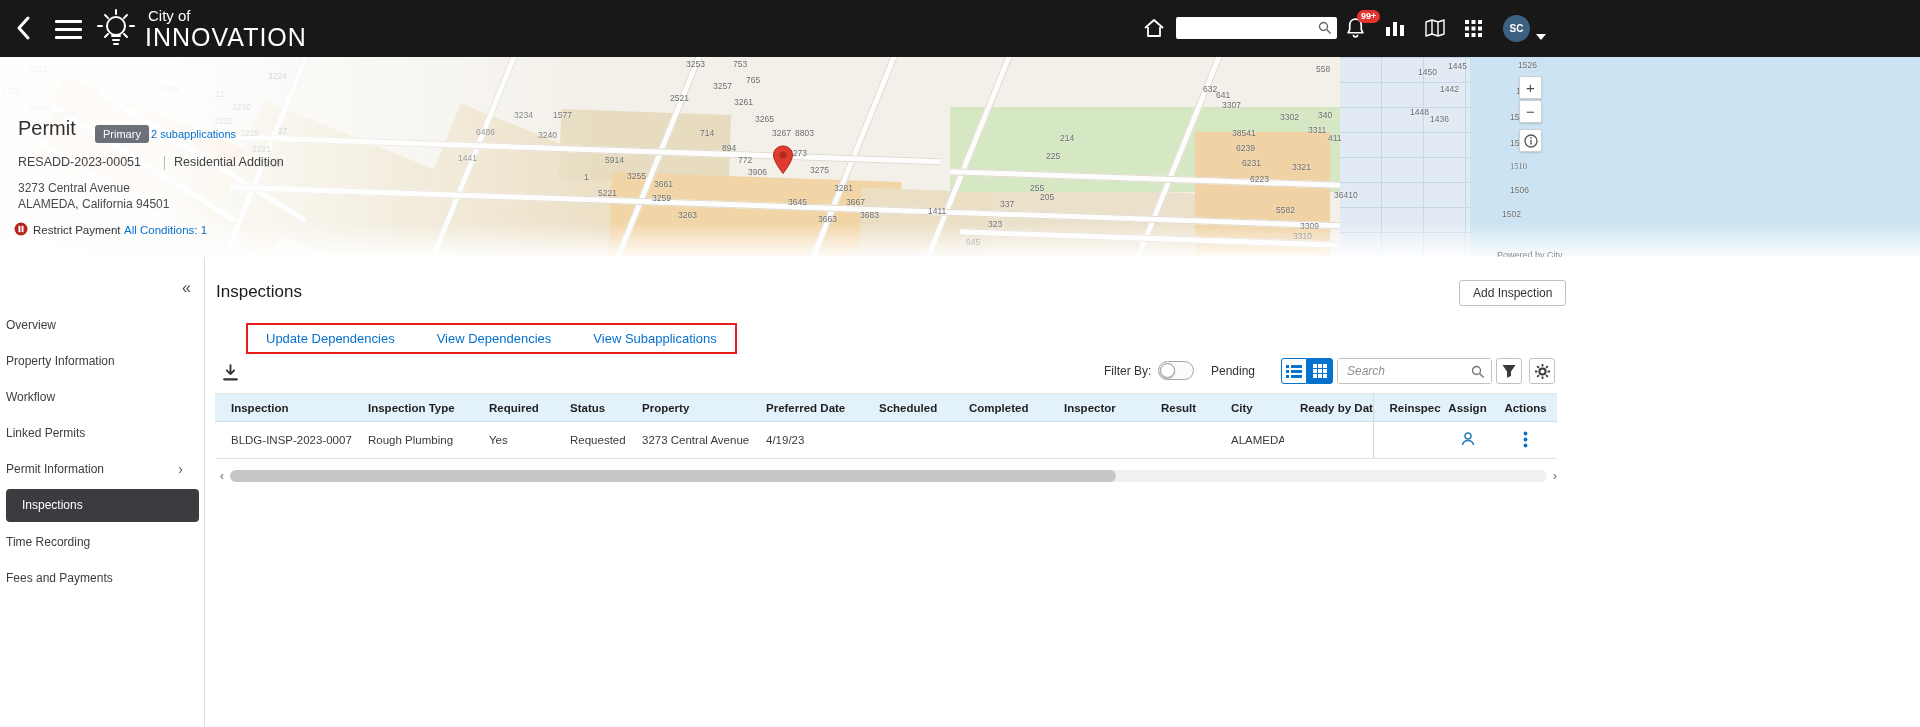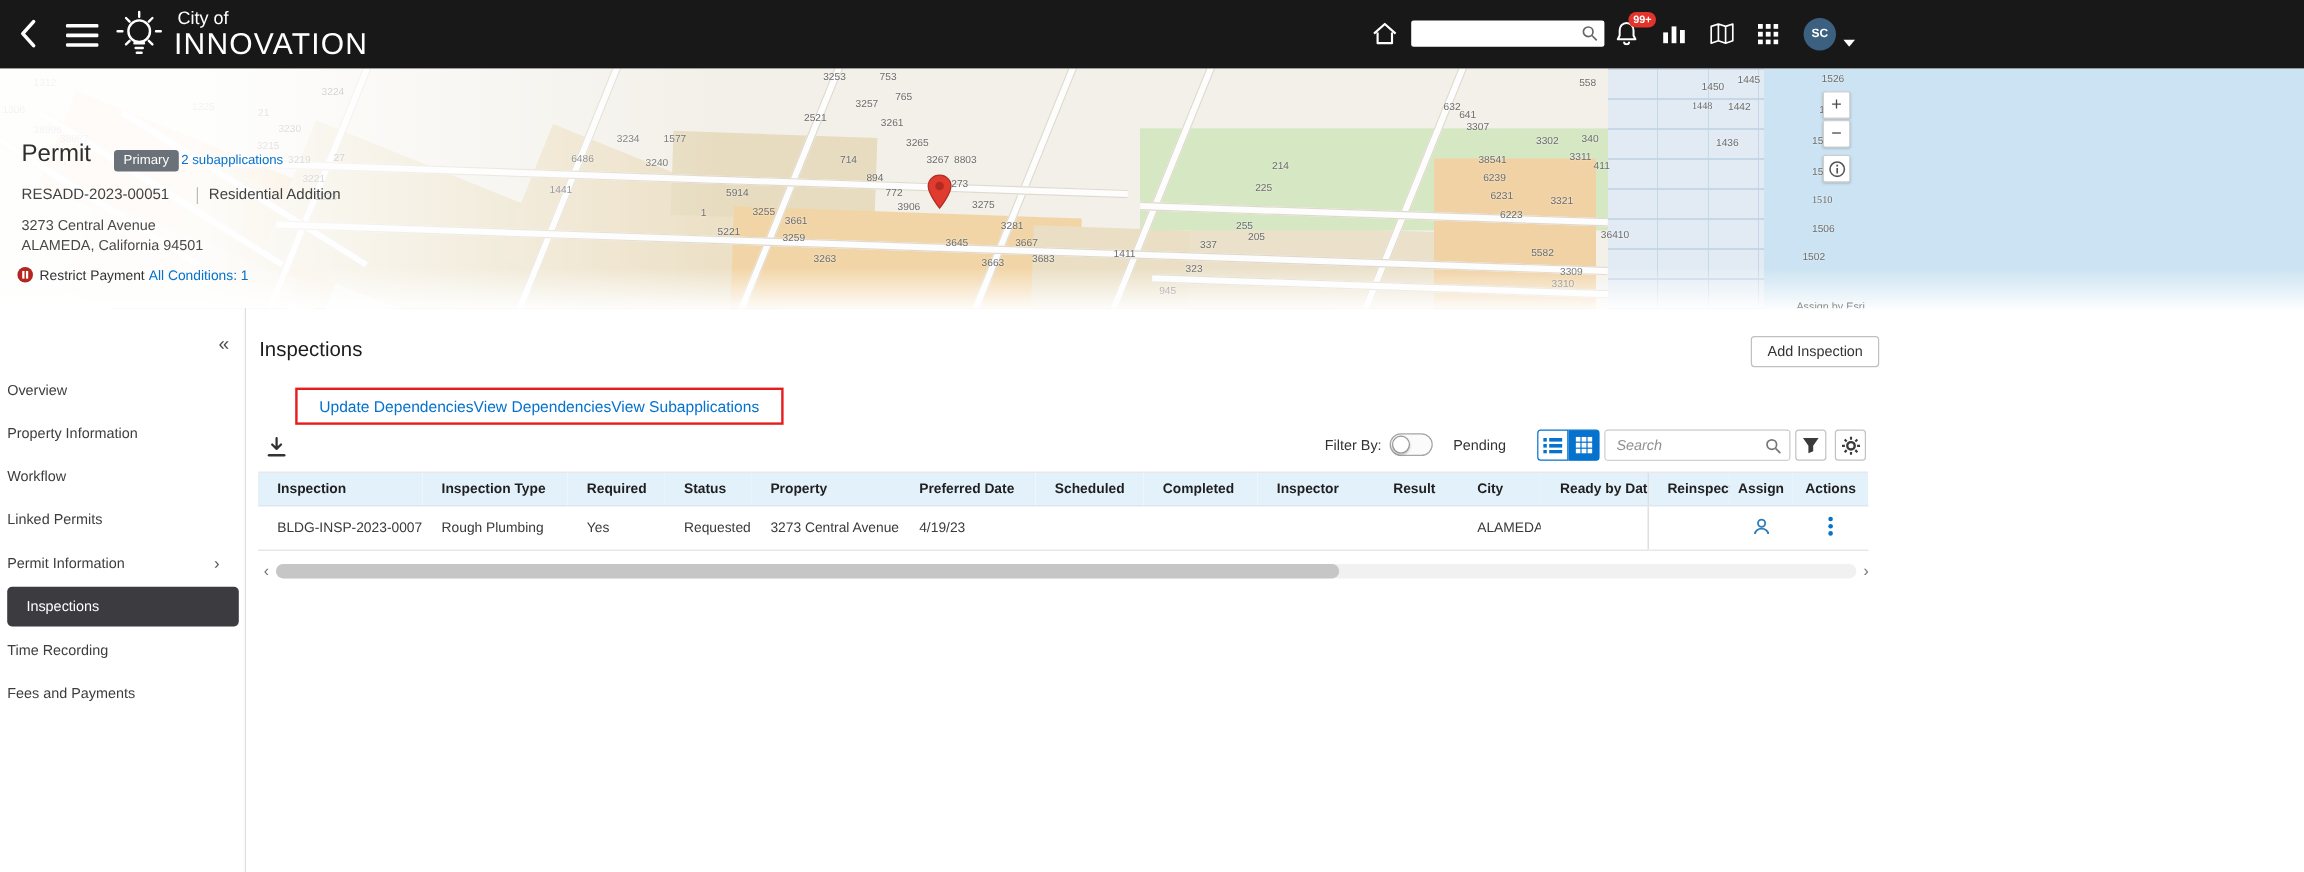--- a/index.html
+++ b/index.html
@@ -66,21 +66,21 @@
 #content{position:absolute;left:0;top:257px;width:1920px;height:470px;background:#fff;z-index:20}
 #sidebar{position:absolute;left:0;top:0;width:205px;height:470px;border-right:1px solid #dedede}
 #collapse{position:absolute;right:13px;top:22px;font-size:16px;color:#4c4c4c;cursor:pointer}
 #sidebar-nav{position:absolute;left:0;top:50px;width:205px}
 .sb-item{height:36px;line-height:36px;padding-left:6px;font-size:12px;color:#3d3d3d;cursor:pointer;position:relative}
 .sb-item.selected{height:33px;line-height:33px;margin:2px 6px;padding-left:16px;background:#3b3b40;color:#fff;border-radius:4px}
 .sb-caret{position:absolute;right:22px;top:0;font-size:14px;color:#555}
 #main{position:absolute;left:205px;top:0;width:1715px;height:470px}
 #page-title{position:absolute;left:11px;top:25px;font-size:17px;color:#1c1c1c}
 #add-btn{position:absolute;left:1254px;top:23px;height:26px;padding:0 13px;background:#fff;border:1px solid #c0c0c0;border-radius:3px;font-size:12px;color:#333;line-height:24px;cursor:pointer}
-#red-box{position:absolute;left:41px;top:66px;height:31px;border:2px solid #e71d1d;display:flex;align-items:center;padding:0 18px}
+#red-box{position:absolute;left:41px;top:66px;height:31px;border:2px solid #e71d1d;display:flex;align-items:center;gap:42px;padding:0 18px}
 .rb-link{font-size:13px;color:#0572ce}
 #download-btn{position:absolute;left:12px;top:102px;width:26px;height:26px;display:flex;align-items:center;justify-content:center;cursor:pointer}
 #filter-label{position:absolute;left:899px;top:107px;font-size:12px;color:#333}
 #toggle{position:absolute;left:953px;top:104px;width:36px;height:19px;border:1px solid #a6a6a6;border-radius:10px;background:#fbfbfb;cursor:pointer}
 #toggle .knob{position:absolute;left:1px;top:1px;width:15px;height:15px;border-radius:50%;background:#fff;border:1px solid #969696;box-shadow:0 1px 2px rgba(0,0,0,.25)}
 #pending-label{position:absolute;left:1006px;top:107px;font-size:12px;color:#333}
 #view-list-btn{position:absolute;left:1076px;top:101px;width:26px;height:26px;background:#fff;border:1px solid #0572ce;border-radius:3px 0 0 3px;display:flex;align-items:center;justify-content:center;cursor:pointer}
 #view-grid-btn{position:absolute;left:1102px;top:101px;width:26px;height:26px;background:#0572ce;border:1px solid #0572ce;border-radius:0 3px 3px 0;display:flex;align-items:center;justify-content:center;cursor:pointer}
 #search-box{position:absolute;left:1132px;top:101px;width:155px;height:26px;border:1px solid #c2c2c2;border-radius:3px;background:#fef9c3}
 #search-box input{width:100%;height:100%;border:0;outline:0;padding:0 24px 0 9px;font-size:12px;color:#555}
@@ -266,21 +266,21 @@
       <span class="plbl" style="left: 988px; top: 162px;">323</span>
       <span class="plbl" style="left: 1030px; top: 126px;">255</span>
       <span class="plbl" style="left: 1040px; top: 135px;">205</span>
       <span class="plbl" style="left: 1046px; top: 94px;">225</span>
       <span class="plbl" style="left: 1060px; top: 76px;">214</span>
       <span class="plbl" style="left: 1293px; top: 174px;">3310</span>
       <span class="plbl" style="left: 1300px; top: 164px;">3309</span>
       <span class="plbl" style="left: 1448px; top: 4px;">1445</span>
       <span class="plbl" style="left: 1418px; top: 10px;">1450</span>
       <span class="plbl" style="left: 1440px; top: 27px; text-align: center;">1442</span>
-      <span class="plbl" style="left: 1410px; top: 26px; font-family: Liberation Serif, serif;">1448</span>
+      <span class="plbl" style="left: 1410px; top: 50px;">1448</span>
       <span class="plbl" style="left: 1430px; top: 57px;">1436</span>
       <span class="plbl" style="left: 1203px; top: 27px;">632</span>
       <span class="plbl" style="left: 1216px; top: 33px;">641</span>
       <span class="plbl" style="left: 1222px; top: 43px;">3307</span>
       <span class="plbl" style="left: 1280px; top: 55px;">3302</span>
       <span class="plbl" style="left: 1232px; top: 71px;">38541</span>
       <span class="plbl" style="left: 1236px; top: 86px;">6239</span>
       <span class="plbl" style="left: 1242px; top: 101px;">6231</span>
       <span class="plbl" style="left: 1250px; top: 117px;">6223</span>
       <span class="plbl" style="left: 1308px; top: 68px;">3311</span>
@@ -310,21 +310,21 @@
 
   <div class="mapbtn" id="zoom-in">+</div>
   <div class="mapbtn" id="zoom-out">−</div>
   <div class="mapbtn" id="info-btn">
     <svg width="14" height="14" viewBox="0 0 14 14">
         <circle cx="7" cy="7" r="6" fill="none" stroke="#555" stroke-width="1.3"></circle>
         <rect x="6.3" y="6" width="1.4" height="4.6" fill="#555"></rect>
         <rect x="6.3" y="3.2" width="1.4" height="1.6" fill="#555"></rect>
       </svg>
   </div>
-  <div class="pov" id="map-attrib">Assign by Esri</div>
+  <div class="pov" id="map-attrib">Powered by City</div>
 
   <div class="pov" id="permit-title">Permit</div>
   <div class="pov" id="primary-badge">Primary</div>
   <a class="pov" id="subapp-link">2 subapplications</a>
   <div class="pov" id="permit-number">RESADD-2023-00051</div>
   <div class="pov" id="num-divider"></div>
   <div class="pov" id="permit-type">Residential Addition</div>
   <div class="pov" id="addr1">3273 Central Avenue</div>
   <div class="pov" id="addr2">ALAMEDA, California 94501</div>
   <div class="pov" id="restrict-icon">

